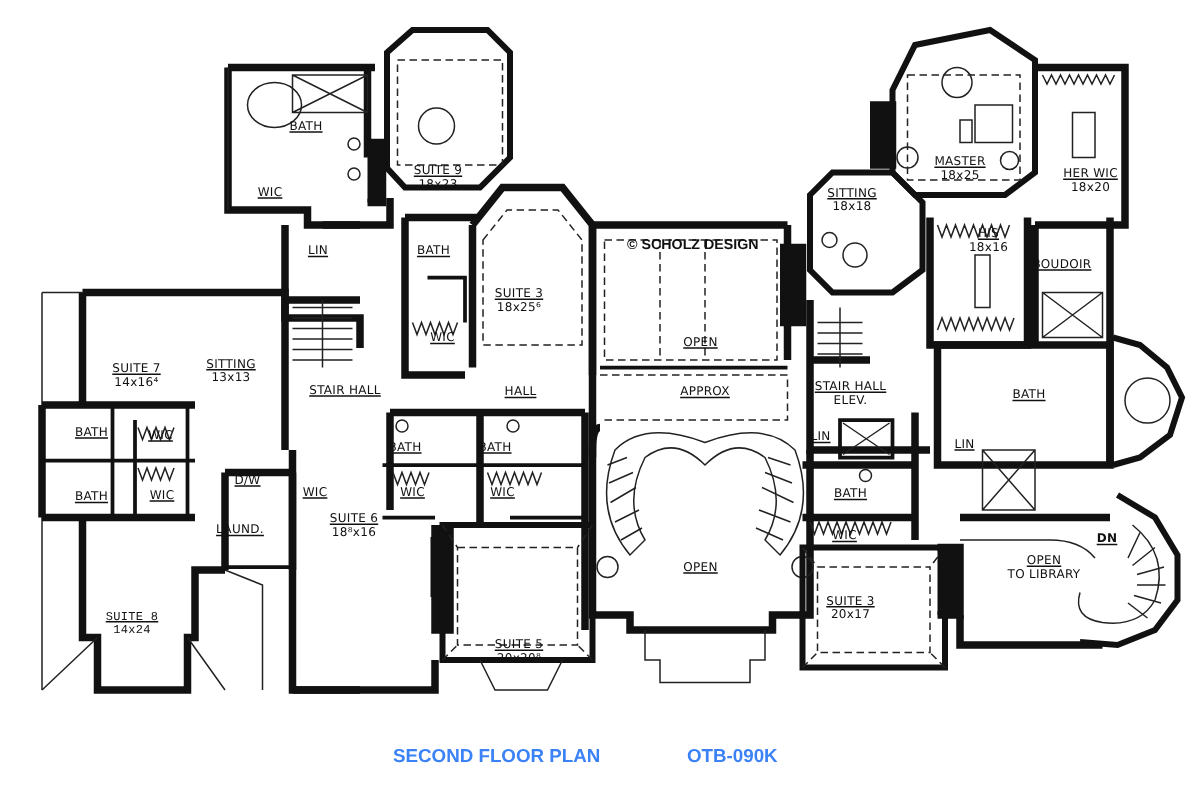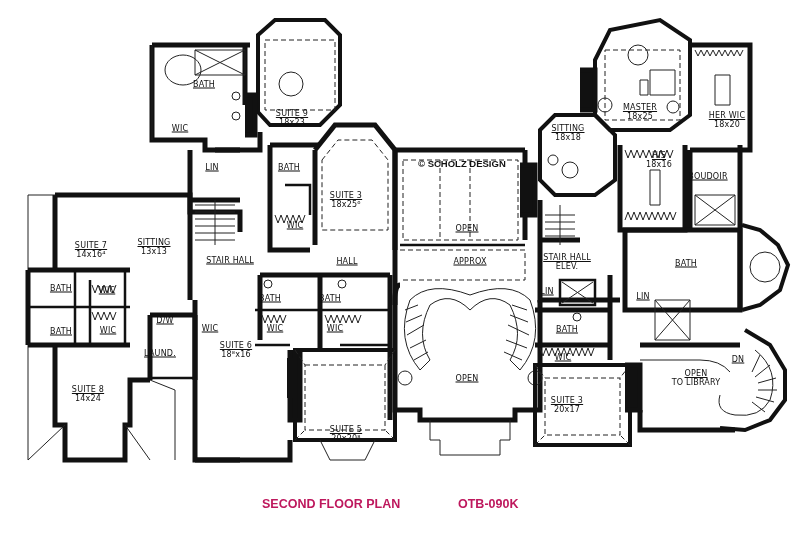--- a/index.html
+++ b/index.html
@@ -8,21 +8,21 @@
   .wall{fill:none;stroke:#111;stroke-width:5;stroke-linejoin:miter;}
   .wall-thin{fill:none;stroke:#111;stroke-width:2.5;}
   .dash{fill:none;stroke:#222;stroke-width:1;stroke-dasharray:5 3;}
   .line{fill:none;stroke:#222;stroke-width:1;}
   .solid{fill:#111;}
   .hatch{fill:none;stroke:#222;stroke-width:1;}
   .lbl{position:absolute;font-family:"DejaVu Sans",sans-serif;font-size:8px;letter-spacing:0.2px;color:#111;text-align:center;line-height:9px;white-space:nowrap;transform:translate(-50%,-50%);}
   .lbl .n{text-decoration:underline;display:block;}
   .lbl .d{display:block;font-size:8px;}
   .credit{position:absolute;left:418px;top:158px;font-family:"Liberation Sans",sans-serif;font-weight:bold;font-size:9.5px;color:#111;}
-  .title{position:absolute;left:262px;top:496px;font-family:"Liberation Sans",sans-serif;font-weight:bold;font-size:12.5px;line-height:17px;color:#be185d;}
+  .title{position:absolute;left:262px;top:496px;font-family:"Liberation Sans",sans-serif;font-weight:bold;font-size:12.5px;line-height:17px;color:#3b82f6;}
   .title .row{display:flex;}
   .title .c1{width:196px;}
   .title .r2c1{width:127px;}
 </style>
 </head>
 <body>
 
 <svg id="plan" viewBox="0 0 800 540" xmlns="http://www.w3.org/2000/svg">
 
   <g>
@@ -248,40 +248,40 @@
     </div>
     <div class="lbl" style="left: 330px; top: 298px;">
       <span class="n">BATH</span>
     </div>
     <div class="lbl" style="left: 275px; top: 328px;">
       <span class="n">WIC</span>
     </div>
     <div class="lbl" style="left: 335px; top: 328px;">
       <span class="n">WIC</span>
     </div>
-    <div class="lbl" style="left: 88px; top: 394px;">
+    <div class="lbl" style="left: 88px; top: 416px; font-family: Liberation Mono, monospace;">
       <span class="n">SUITE 8</span>
       <span class="d">14x24</span>
     </div>
     <div class="lbl" style="left: 346px; top: 404px; margin-top: 30px;">
       <span class="n">SUITE 5</span>
       <span class="d">20x20⁸</span>
     </div>
     <div class="lbl" style="left: 467px; top: 378px;">
       <span class="n">OPEN</span>
     </div>
     <div class="lbl" style="left: 567px; top: 405px;">
       <span class="n">SUITE 3</span>
       <span class="d">20x17</span>
     </div>
     <div class="lbl" style="left: 696px; top: 378px;">
       <span class="n">OPEN</span>
       <span class="d">TO LIBRARY</span>
     </div>
-    <div class="lbl" style="left: 738px; top: 359px;">
+    <div class="lbl" style="left: 738px; top: 359px; font-weight: bold;">
       <span class="n">DN</span>
     </div>
   </div>
 
 <div class="credit">© SCHOLZ DESIGN</div>
 
 <div class="title">
   <div class="row">
     <span class="c1">SECOND FLOOR PLAN</span>
     <span>OTB-090K</span>

